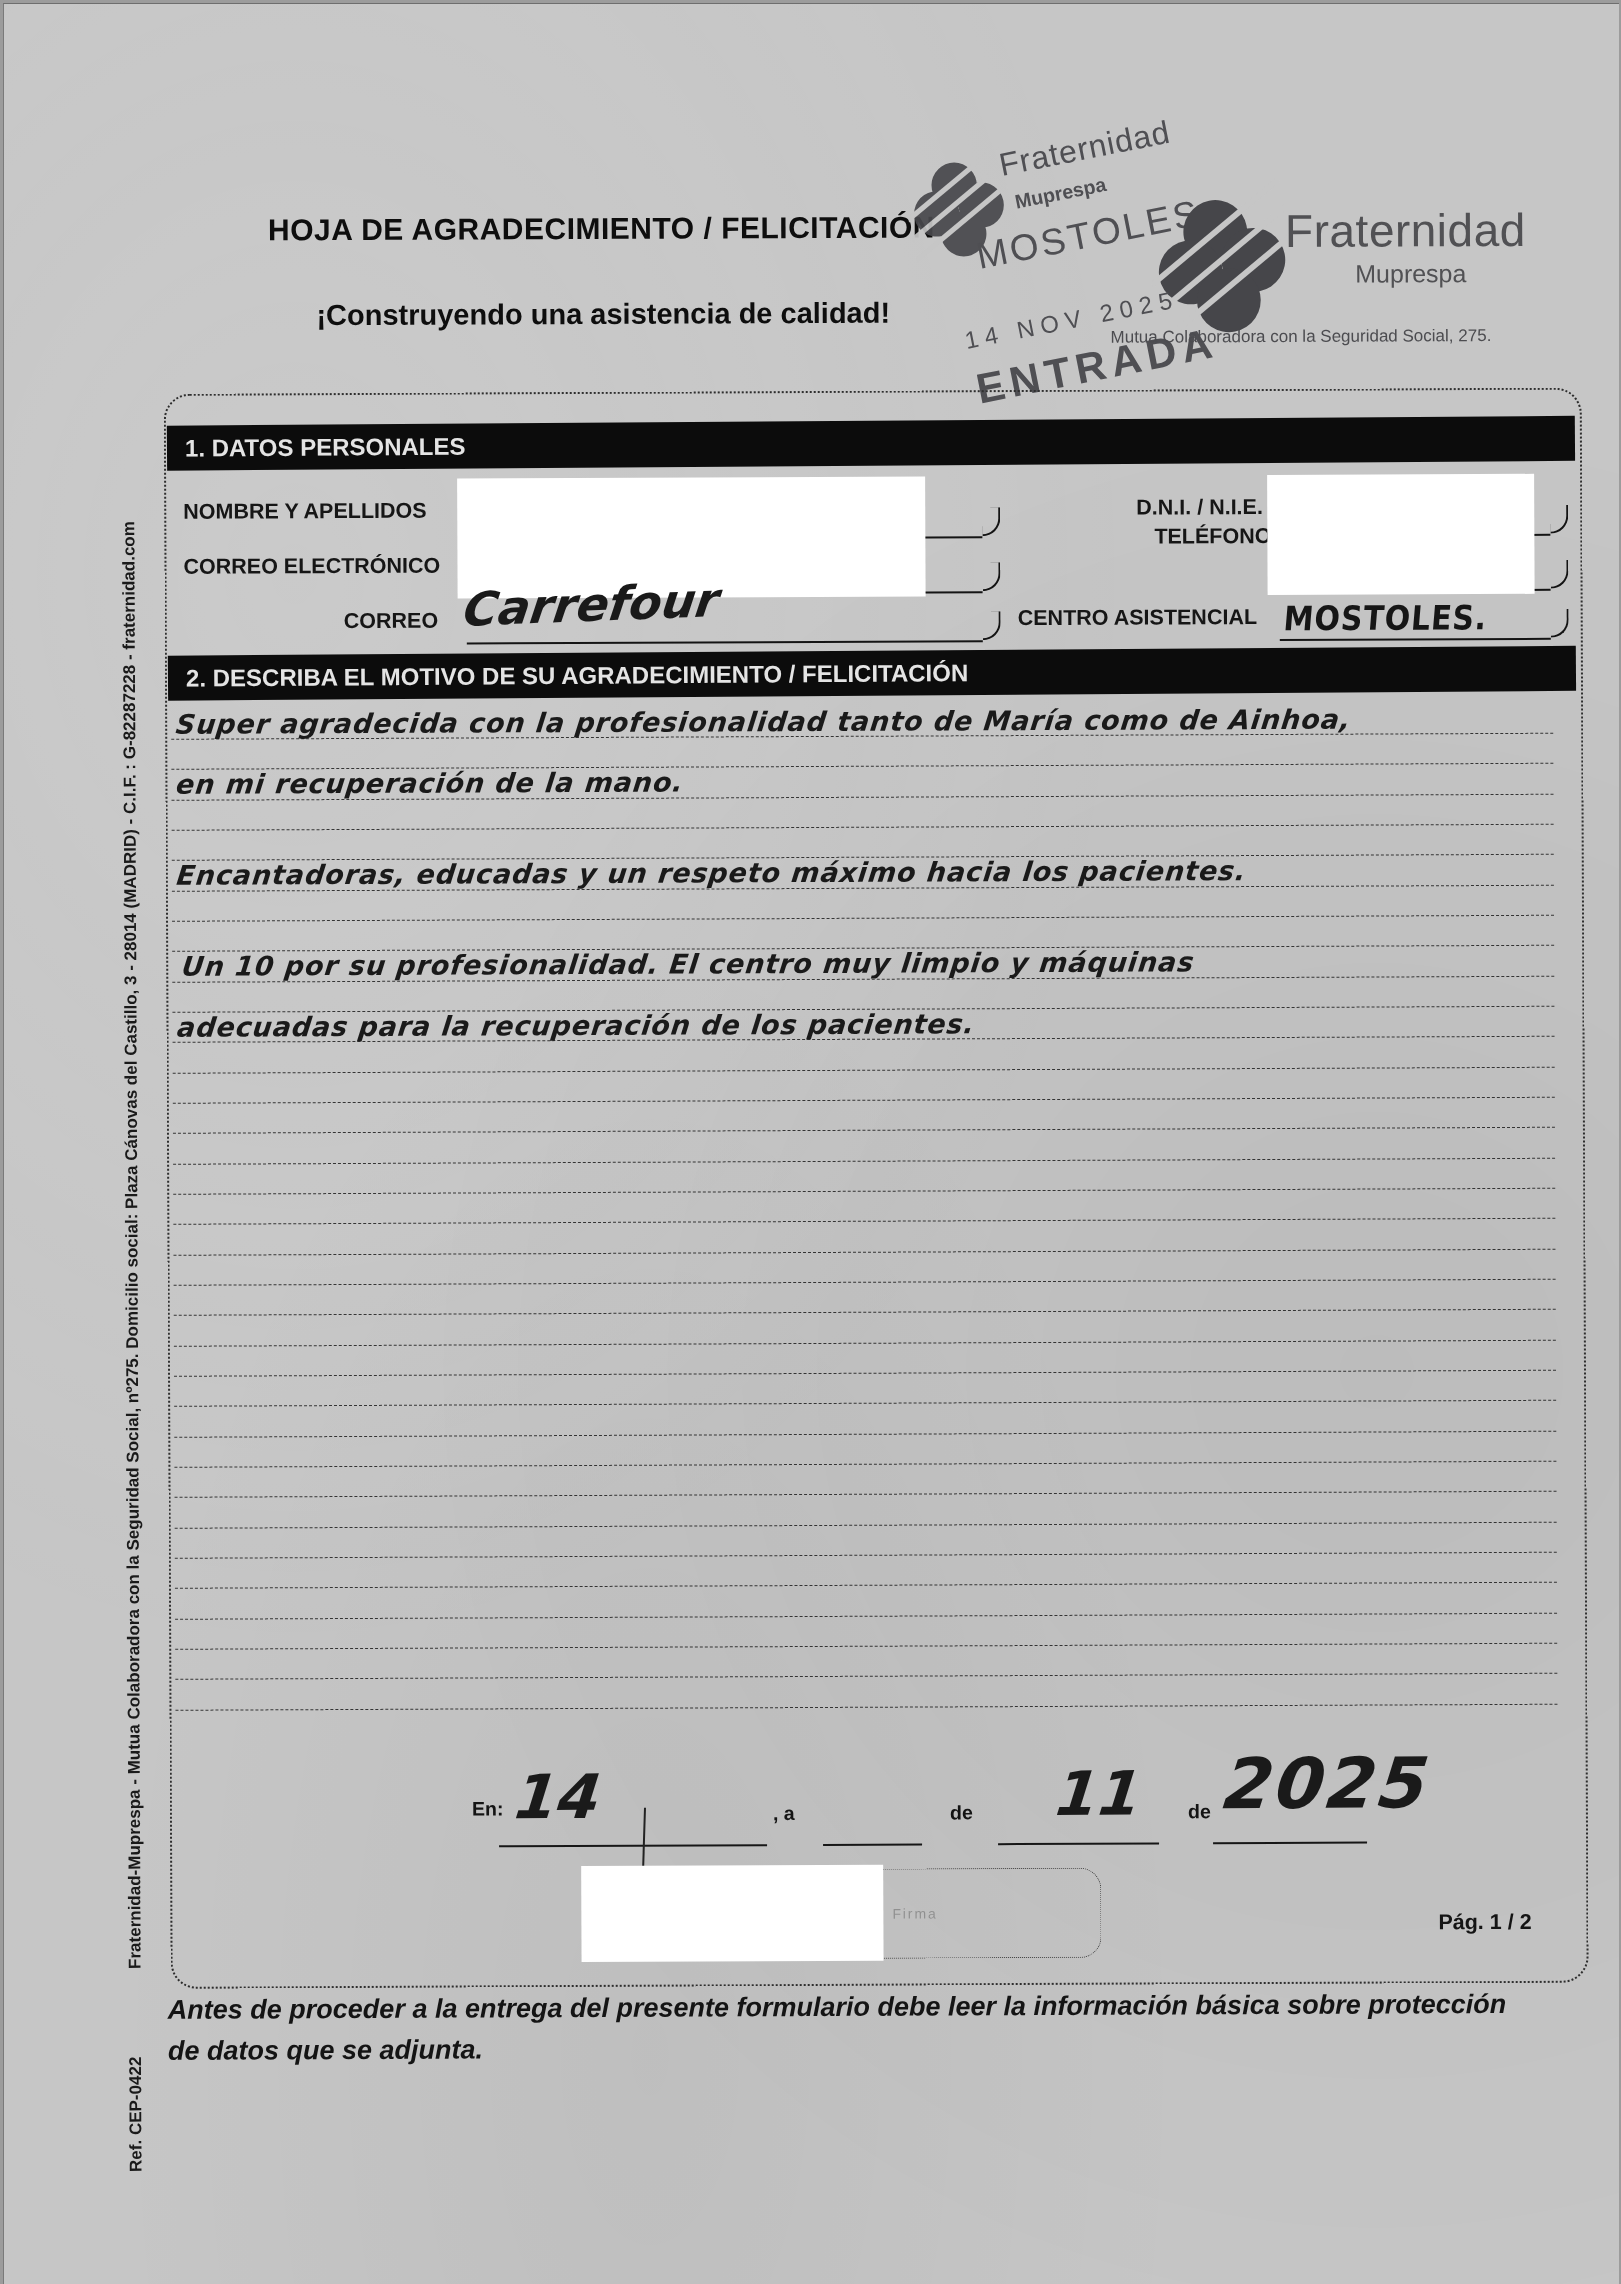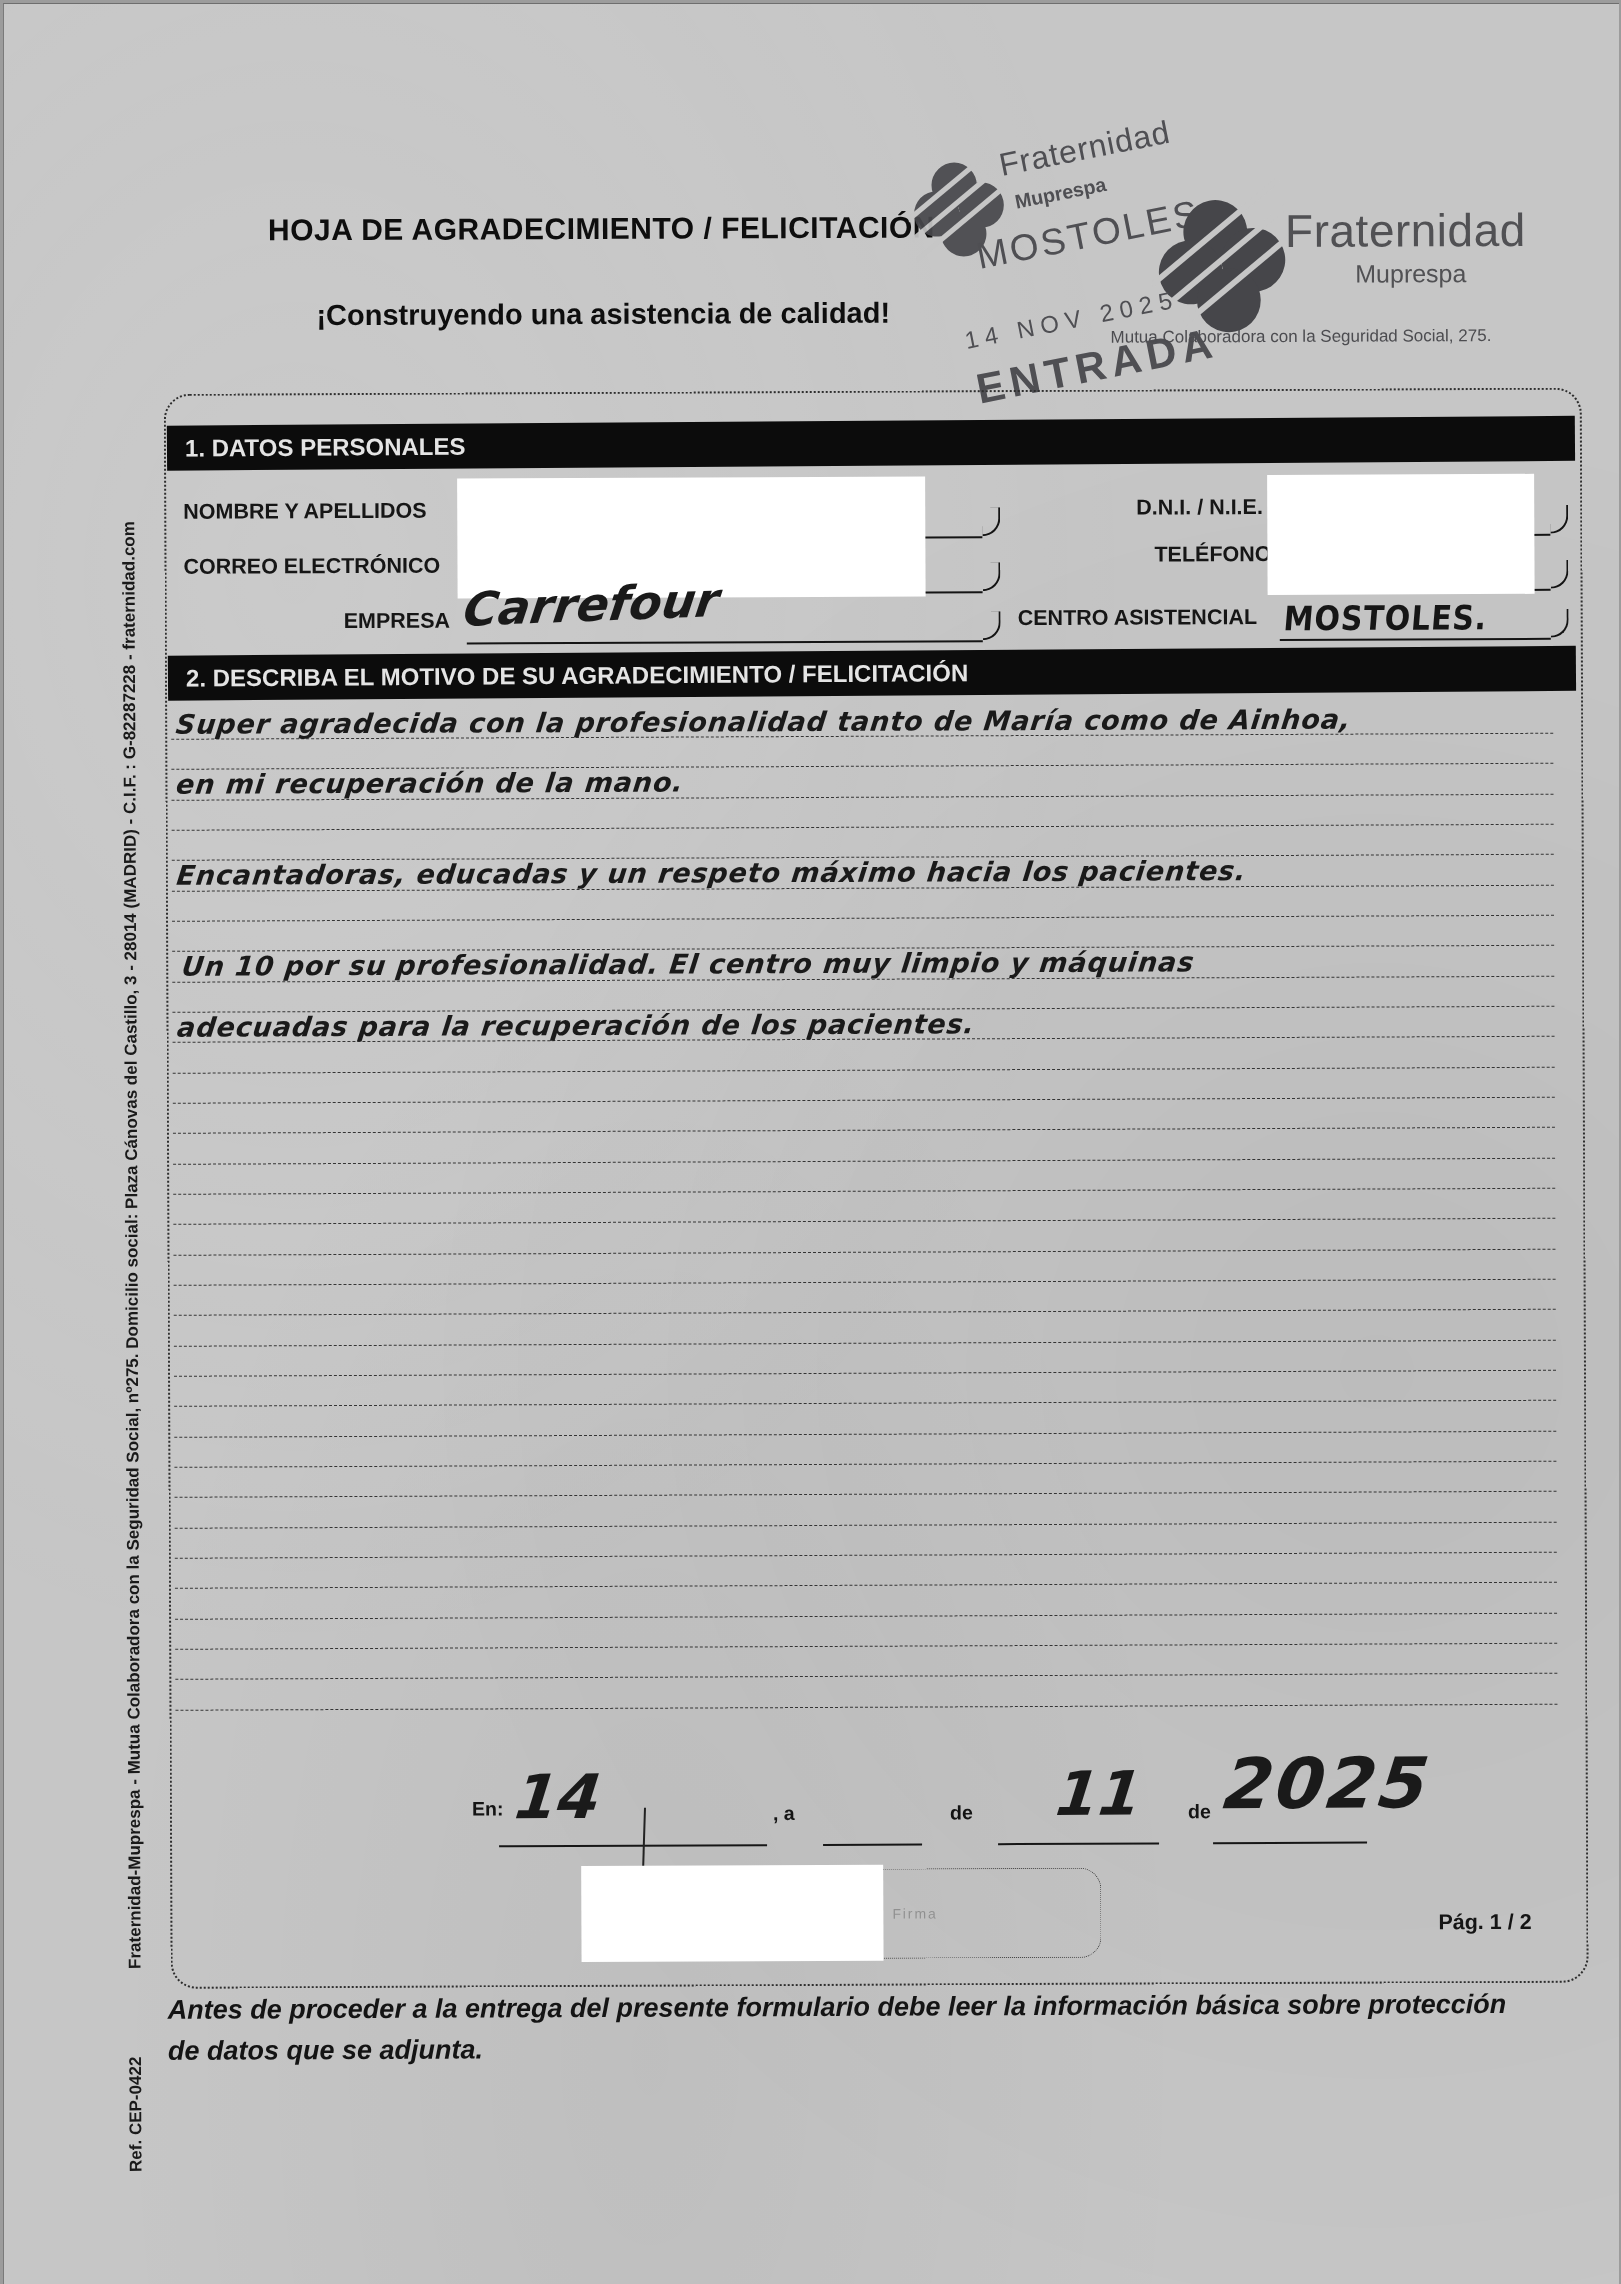--- a/index.html
+++ b/index.html
@@ -120,24 +120,24 @@
 
     <div class="secbar" style="top:421px;">1. DATOS PERSONALES</div>
 
     <div class="abs flabel" style="left:186px;top:497px;">NOMBRE Y APELLIDOS</div>
     <div class="fline" style="left:469px;top:510px;width:516px;height:27px;"></div>
     <div class="abs flabel" style="left:1139px;top:497px;">D.N.I. / N.I.E.</div>
     <div class="fline" style="left:1273px;top:510px;width:280px;height:27px;"></div>
 
     <div class="abs flabel" style="left:186px;top:552px;">CORREO ELECTRÓNICO</div>
     <div class="fline" style="left:469px;top:565px;width:516px;height:27px;"></div>
-    <div class="abs flabel" style="left:1157px;top:544px;">TELÉFONO</div>
+    <div class="abs flabel" style="left:1157px;top:526px;">TELÉFONO</div>
     <div class="fline" style="left:1273px;top:565px;width:280px;height:27px;"></div>
 
-    <div class="abs flabel" style="left:346px;top:607px;">EMPRESA</div>
+    <div class="abs flabel" style="left:346px;top:607px;">CORREO</div>
     <div class="fline" style="left:469px;top:614px;width:516px;height:27px;"></div>
     <div class="abs hw hw-emp" style="left:467px;top:576px;">Carrefour</div>
     <div class="abs flabel" style="left:1020px;top:607px;">CENTRO ASISTENCIAL</div>
     <div class="fline" style="left:1282px;top:614px;width:271px;height:27px;"></div>
     <div class="abs hw-caps" style="left:1286px;top:603px;">MOSTOLES.</div>
 
     <div class="redact" style="left:460px;top:477px;width:468px;height:120px;"></div>
     <div class="redact" style="left:1270px;top:477px;width:267px;height:120px;"></div>
 
     <div class="secbar" style="top:651px;">2. DESCRIBA EL MOTIVO DE SU AGRADECIMIENTO / FELICITACIÓN</div>

